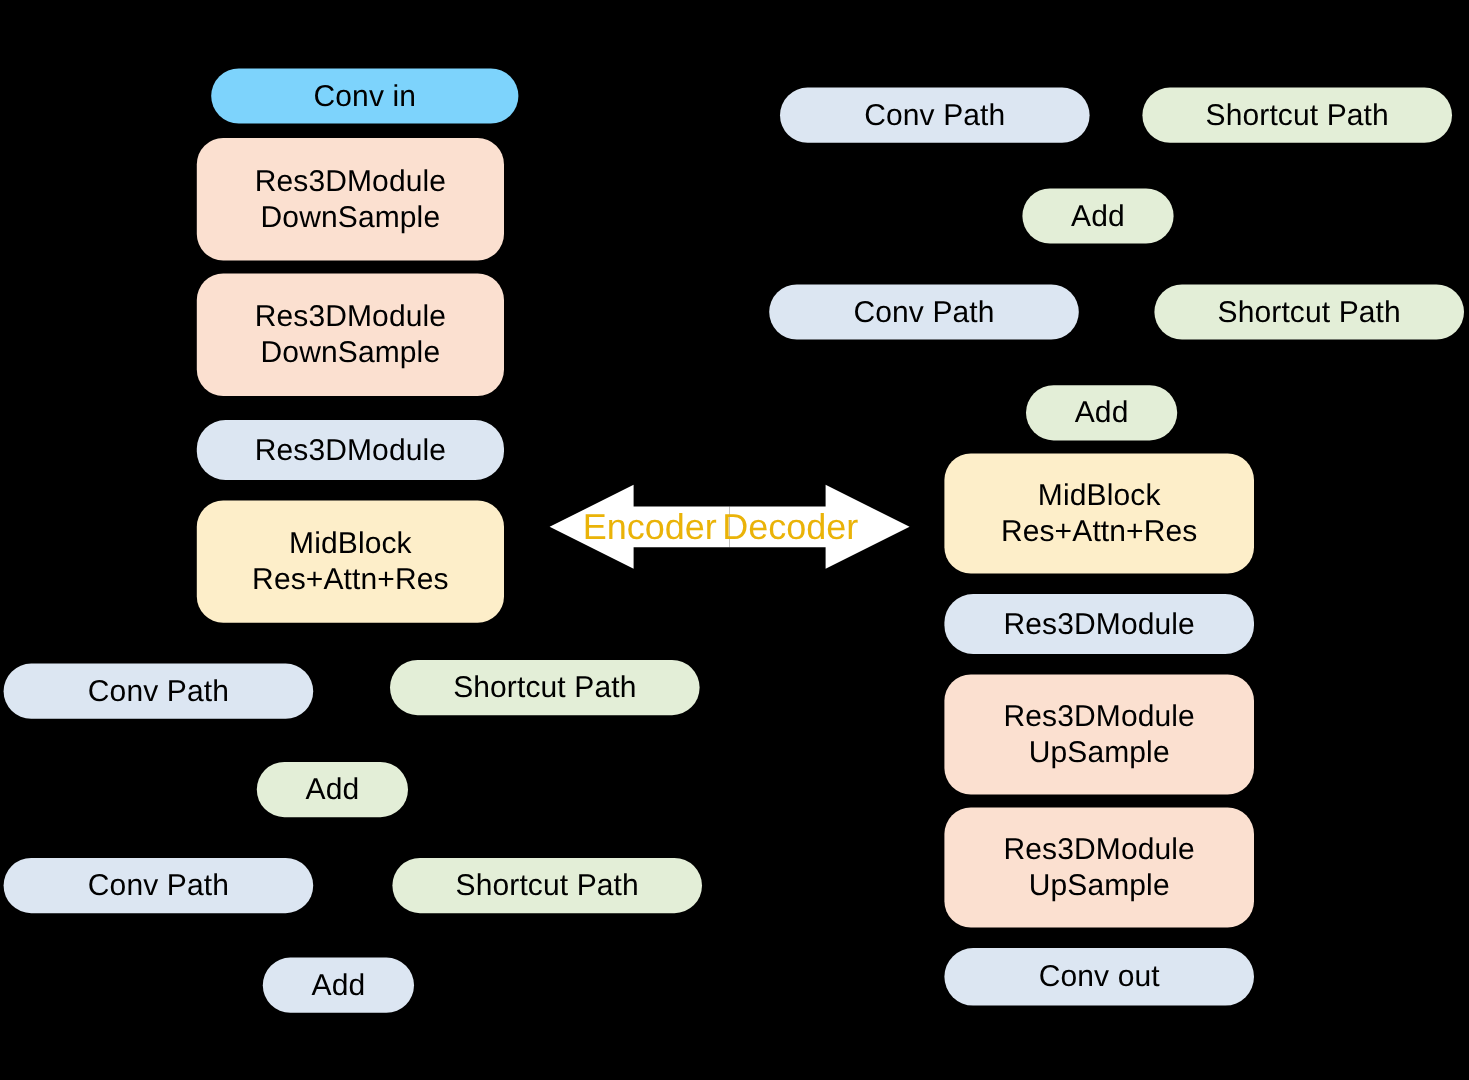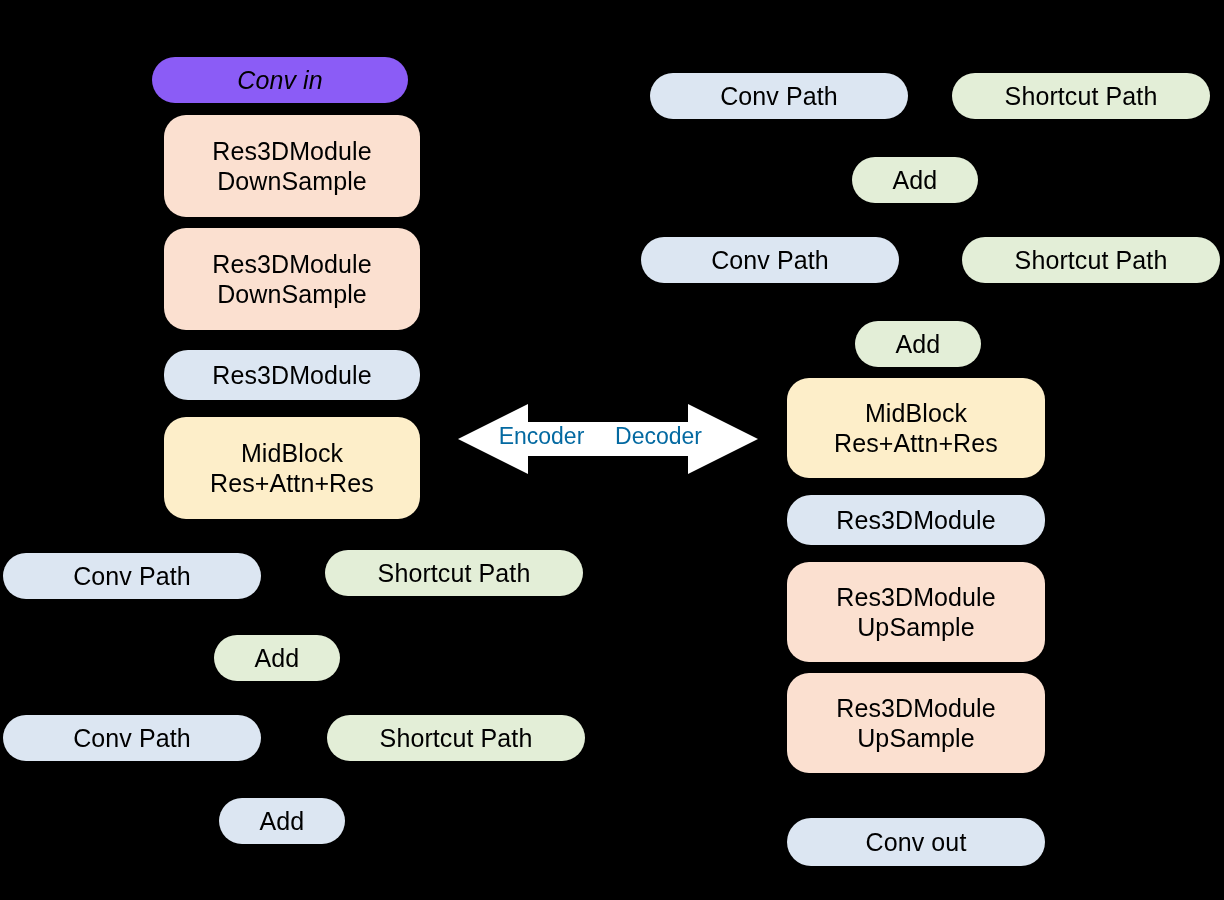--- a/index.html
+++ b/index.html
@@ -38,33 +38,33 @@
     position: absolute;
   }
   .arrow-svg {
     position: absolute;
     left: 0;
     top: 0;
     overflow: visible;
   }
   .arrow-label {
     position: absolute;
-    color: #0369a1;
-    font-size: 23px;
+    color: #eab308;
+    font-size: 30px;
     line-height: 1;
     font-family: "Liberation Sans", "DejaVu Sans", sans-serif;
     white-space: nowrap;
   }
 </style>
 </head>
 <body>
 
 <div id="canvas">
 
-  <div class="node" style="left:152px; top:57px; width:256px; height:46px; background:#8b5cf6;font-style:italic;">
+  <div class="node" style="left:176px; top:57px; width:256px; height:46px; background:#7dd3fc;">
     <span>Conv in</span>
   </div>
 
   <div class="node two-line" style="left:164px; top:115px; width:256px; height:102px; background:#fbe0d0;">
     <span>Res3DModule
 DownSample</span>
   </div>
 
   <div class="node two-line" style="left:164px; top:228px; width:256px; height:102px; background:#fbe0d0;">
     <span>Res3DModule
@@ -130,21 +130,21 @@
   <div class="node two-line" style="left:787px; top:562px; width:258px; height:100px; background:#fbe0d0;">
     <span>Res3DModule
 UpSample</span>
   </div>
 
   <div class="node two-line" style="left:787px; top:673px; width:258px; height:100px; background:#fbe0d0;">
     <span>Res3DModule
 UpSample</span>
   </div>
 
-  <div class="node" style="left:787px; top:790px; width:258px; height:48px; background:#dce6f2;margin-top:28px;">
+  <div class="node" style="left:787px; top:790px; width:258px; height:48px; background:#dce6f2;">
     <span>Conv out</span>
   </div>
 
   <div class="node" style="left:3px; top:553px; width:258px; height:46px; background:#dce6f2;">
     <span>Conv Path</span>
   </div>
 
   <div class="node" style="left:325px; top:550px; width:258px; height:46px; background:#e3eed7;">
     <span>Shortcut Path</span>
   </div>

